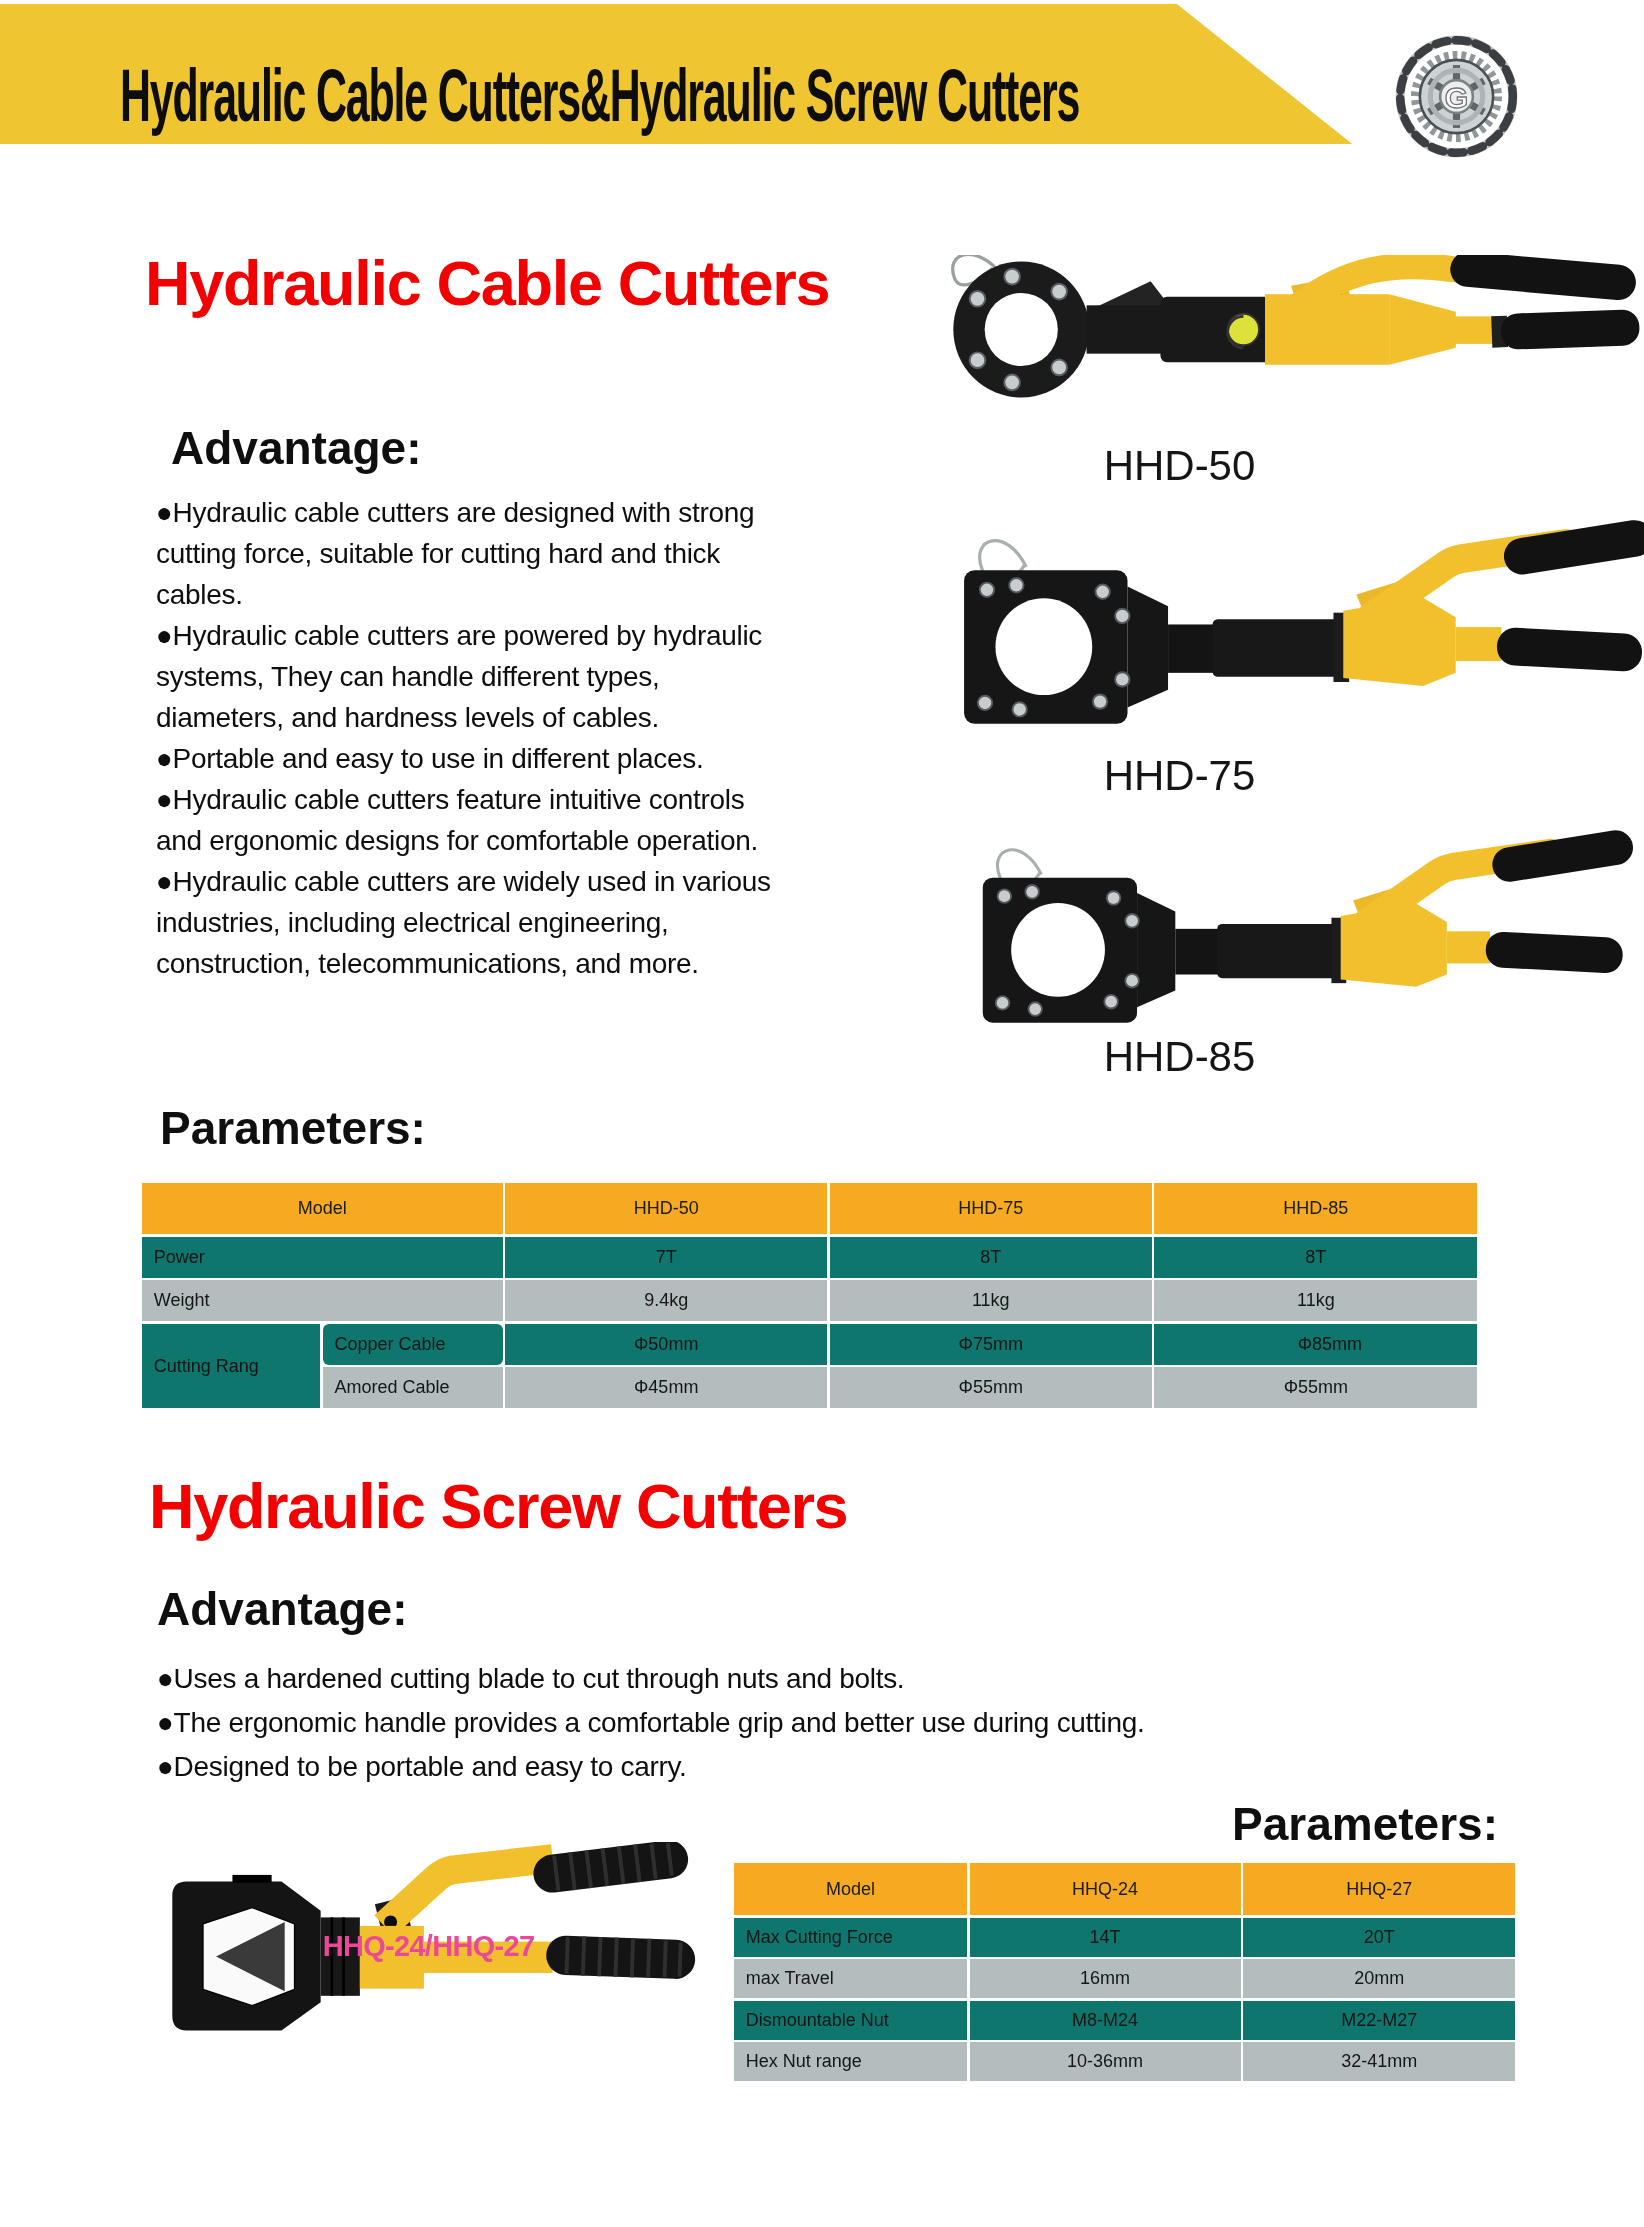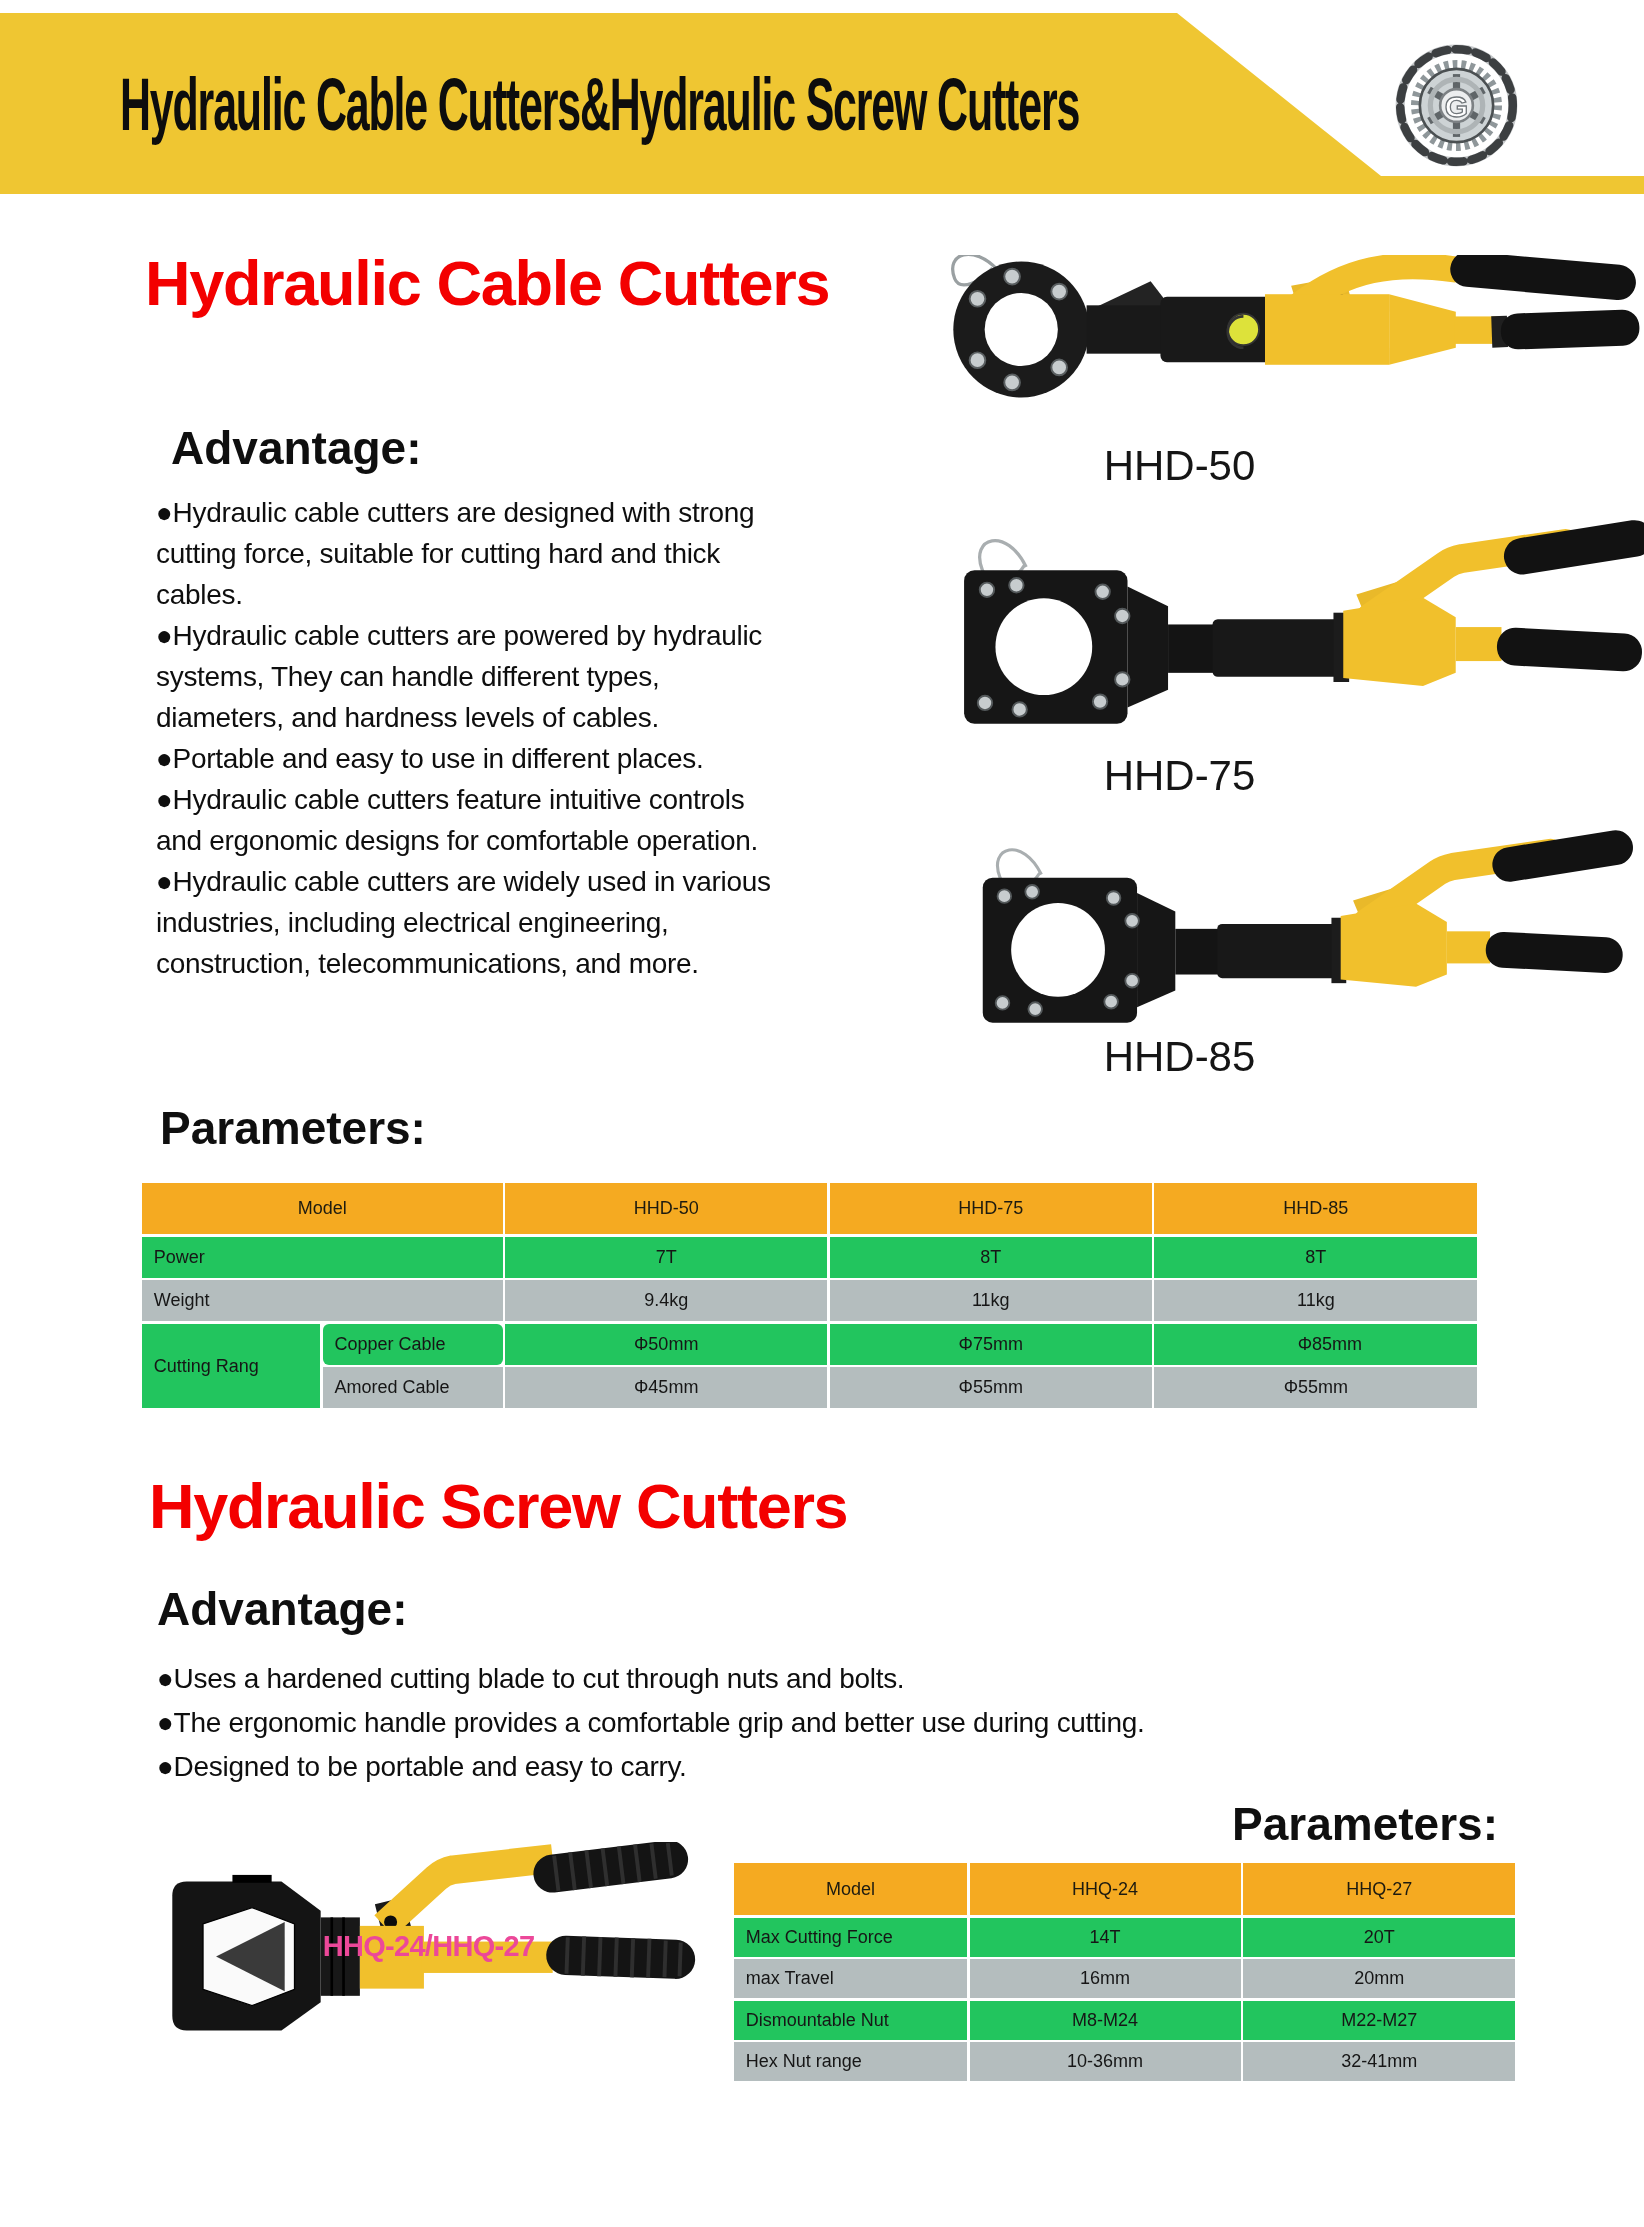--- a/index.html
+++ b/index.html
@@ -1,20 +1,20 @@
 <!DOCTYPE html>
 <html style="font-size:10.5px"><head>
 <meta charset="utf-8">
 <style>
   html,body{margin:0;padding:0;background:#ffffff;}
   #page{position:relative;width:1644px;height:2227px;background:#ffffff;overflow:hidden;
         font-family:"Liberation Sans", sans-serif;color:#111;}
 
   
-  .banner{position:absolute;left:0;top:13px;width:1644px;height:181px;background:#EFC632;}
+  .banner{position:absolute;left:0;top:4px;width:1644px;height:140px;background:#EFC632;}
   .banner-cut{position:absolute;left:0;top:0;width:1644px;height:185px;background:#ffffff;
               clip-path:polygon(1177px 0px,1644px 0px,1644px 163px,1381px 163px);}
   .banner-title{position:absolute;left:120px;top:55px;font-size:74px;font-weight:bold;
                 line-height:1;color:#0d0d0d;white-space:nowrap;letter-spacing:-2px;
                 transform:scaleX(0.58);transform-origin:left center;}
   .logo{position:absolute;left:1393px;top:29px;width:127px;height:127px;}
 
   
   .red-title{position:absolute;font-size:63px;font-weight:bold;color:#F30000;
              letter-spacing:-1.3px;white-space:nowrap;}
@@ -46,21 +46,21 @@
   
   .ptable{position:absolute;display:grid;gap:2.6px;background:#ffffff;font-size:18px;}
   .t1{left:142px;top:1183px;width:1337px;
       grid-template-columns:178px 180px 322px 322px 323px;
       grid-template-rows:51px 41px 41px 41px 41px;}
   .t2{left:734px;top:1863px;width:781px;
       grid-template-columns:233px 271px 272px;
       grid-template-rows:52px 39px 39px 39px 39px;}
   .cell{display:flex;align-items:center;justify-content:center;color:#161616;}
   .cell.hdr{background:#F5AA21;font-weight:normal;color:#1d1b10;}
-  .cell.light{background:#22c55e;}
+  .cell.light{background:#0f766e;}
   .cell.dark{background:#B4BDBE;}
   .cell.lbl{justify-content:flex-start;padding-left:11.8px;box-sizing:border-box;}
   
   .t1 .a-model{grid-column:1/3;grid-row:1;}
   .t1 .a-h1{grid-column:3;grid-row:1;} .t1 .a-h2{grid-column:4;grid-row:1;} .t1 .a-h3{grid-column:5;grid-row:1;}
   .t1 .a-pl{grid-column:1/3;grid-row:2;} .t1 .a-p1{grid-column:3;grid-row:2;} .t1 .a-p2{grid-column:4;grid-row:2;} .t1 .a-p3{grid-column:5;grid-row:2;}
   .t1 .a-wl{grid-column:1/3;grid-row:3;} .t1 .a-w1{grid-column:3;grid-row:3;} .t1 .a-w2{grid-column:4;grid-row:3;} .t1 .a-w3{grid-column:5;grid-row:3;}
   .t1 .a-rang{grid-column:1;grid-row:4/6;}
   .t1 .a-cl{grid-column:2;grid-row:4;border-radius:6px;} .t1 .a-c1{grid-column:3;grid-row:4;} .t1 .a-c2{grid-column:4;grid-row:4;} .t1 .a-c3{grid-column:5;grid-row:4;padding-left:28px;}
   .t1 .a-al{grid-column:2;grid-row:5;} .t1 .a-a1{grid-column:3;grid-row:5;} .t1 .a-a2{grid-column:4;grid-row:5;} .t1 .a-a3{grid-column:5;grid-row:5;}

